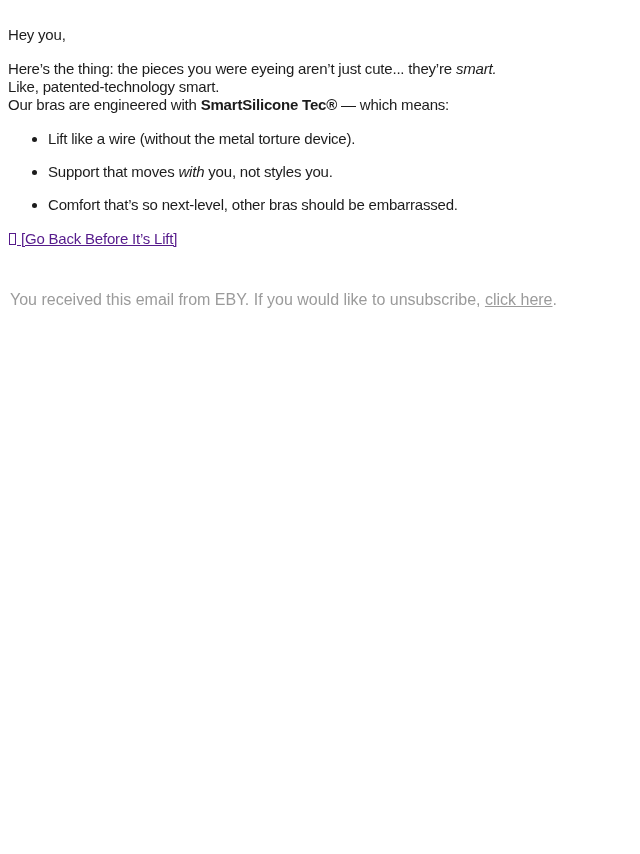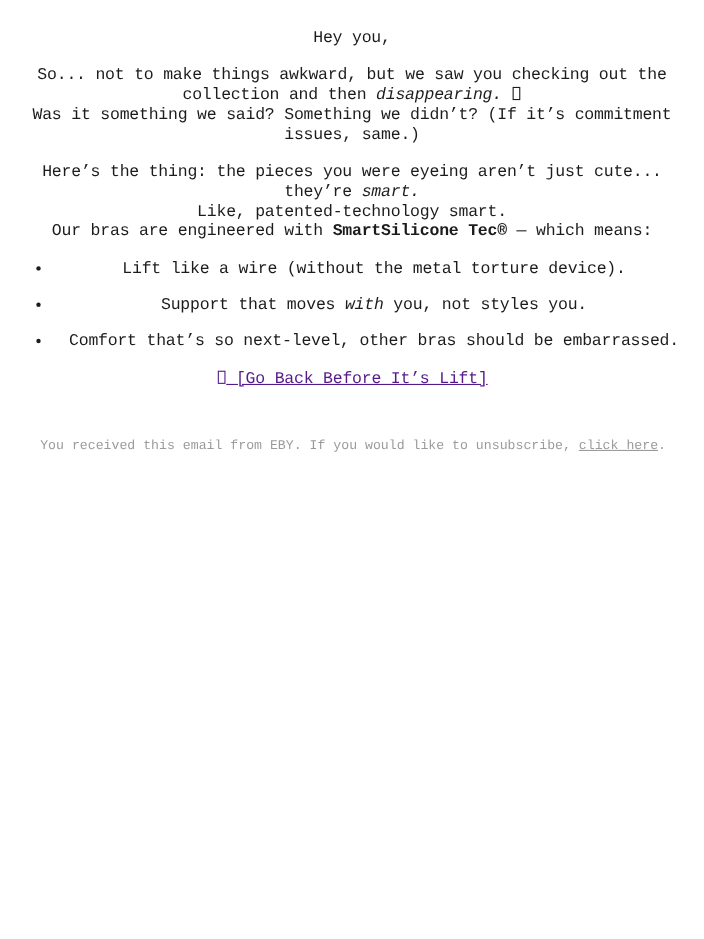--- a/index.html
+++ b/index.html
@@ -9,26 +9,25 @@
     --footer-text: #9b9b9b;
   }
   * { box-sizing: border-box; }
   html, body { margin: 0; padding: 0; background: #ffffff; }
   .page {
     width: 640px;
     height: 854px;
     padding: 8px;
     background: #ffffff;
     color: var(--body-text);
-    font-family: Liberation Mono, monospace;
+    font-family: Liberation Sans, sans-serif;
     font-size: 15px;
     line-height: 18px;
     letter-spacing: -0.2px;
     overflow: hidden;
-    text-align: center;
   }
   .page p { margin: 16px 0; }
   .page p:first-child { margin-top: 18px; }
   ul.benefits { margin: 16px 0; padding-left: 40px; }
   ul.benefits li { margin-bottom: 15px; }
   .italic { font-style: italic; }
   .bold   { font-weight: 700; }
   .emoji  { font-style: normal; }
   .tofu {
     display: inline-block;
@@ -39,39 +38,38 @@
     margin: 0 1px;
   }
   a.cta-link {
     color: var(--link);
     text-decoration: underline;
     cursor: pointer;
   }
   .email-footer {
     margin-top: 44px;
     padding-left: 2px;
-    font-size: 12px;
+    font-size: 16px;
     line-height: 15px;
     letter-spacing: 0;
     color: var(--footer-text);
   }
   .email-footer a {
     color: var(--footer-text);
     text-decoration: underline;
     cursor: pointer;
   }
 </style>
 </head>
 <body>
 
 <div class="page">
 
   <p><span>Hey you,</span></p>
 
-  <p><span>So... not to make things awkward, but we saw you checking out the collection and then </span><span class="italic">disappearing.</span><span> </span><span class="tofu"></span><br><span>Was it something we said? Something we didn’t? (If it’s commitment issues, same.)</span></p>
 
   <p><span>Here’s the thing: the pieces you were eyeing aren’t just cute... they’re </span><span class="italic">smart.</span><br><span>Like, patented-technology smart.</span><br><span>Our bras are engineered with </span><span class="bold">SmartSilicone Tec®</span><span> — which means:</span></p>
 
   <ul class="benefits">
     <li><span>Lift like a wire (without the metal torture device).</span></li>
     <li><span>Support that moves </span><span class="italic">with</span><span> you, not styles you.</span></li>
     <li><span>Comfort that’s so next-level, other bras should be embarrassed.</span></li>
   </ul>
 
 

